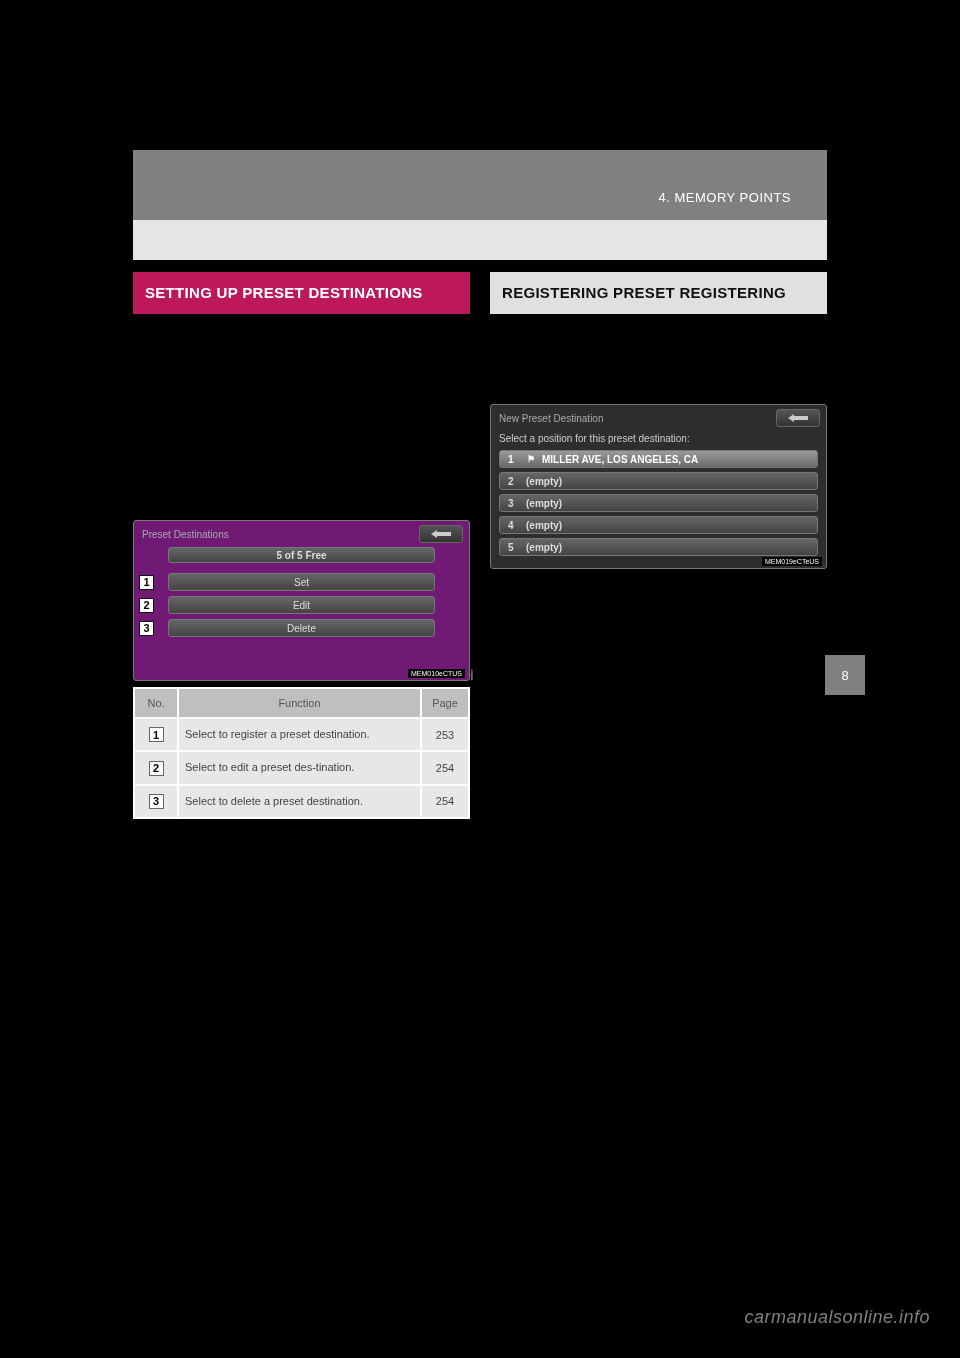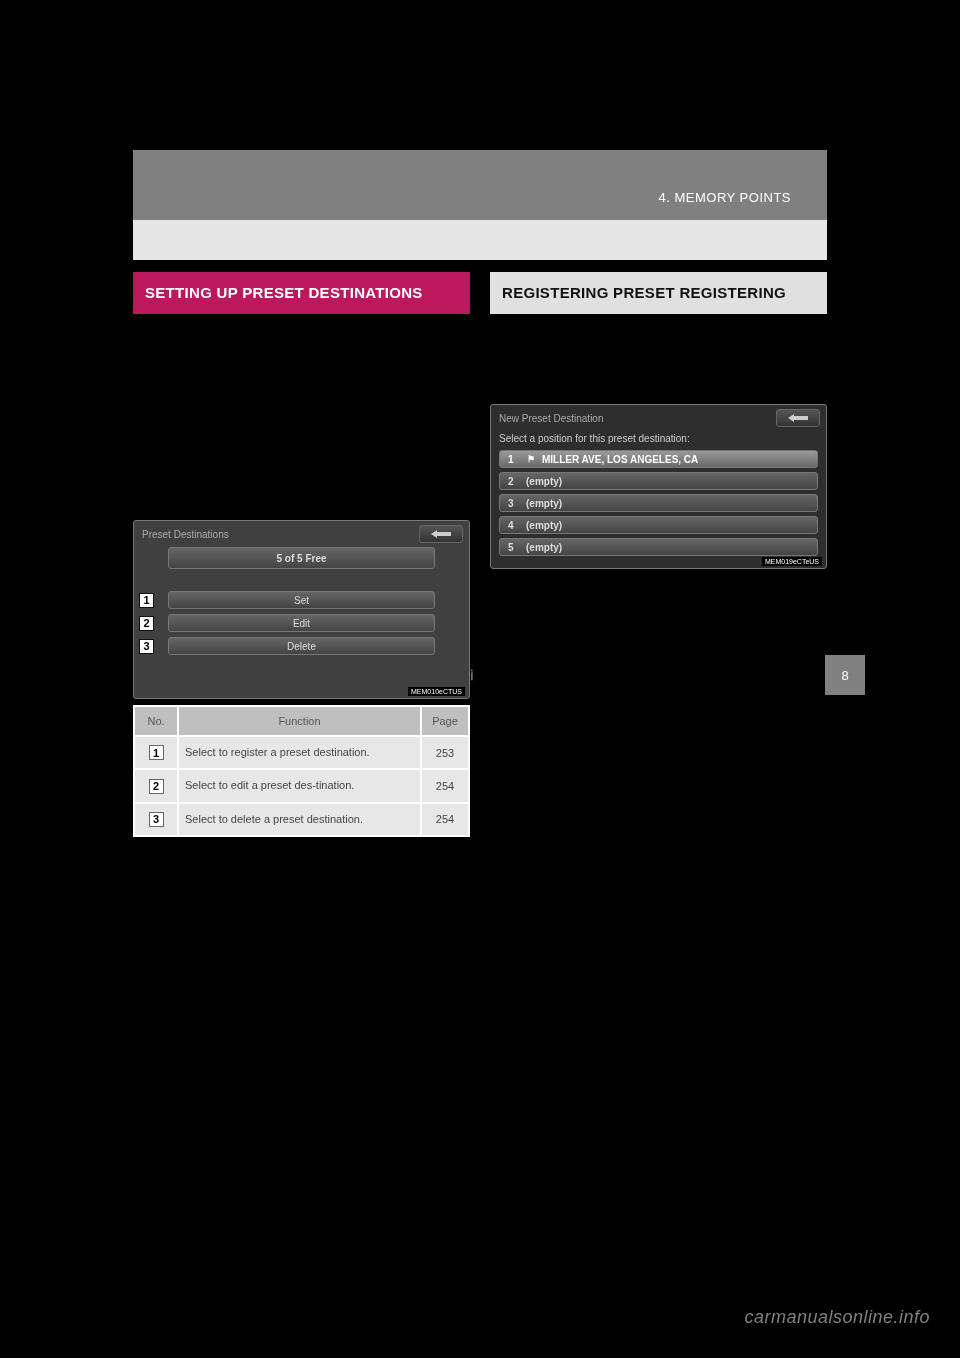--- a/index.html
+++ b/index.html
@@ -66,21 +66,21 @@
     display: flex;
     align-items: center;
     line-height: 1.3;
     letter-spacing: 0.3px;
   }
 
   .spacer-160 { height: 206px; }
 
   
   .screenshot {
-    background: #404040;
+    background: #701a75;
     border: 1px solid #777;
     border-radius: 3px;
     padding-bottom: 12px;
     position: relative;
   }
   .ss-titlebar {
     display: flex;
     align-items: center;
     justify-content: space-between;
     padding: 4px 6px 4px 8px;
@@ -94,22 +94,22 @@
     height: 18px;
     border-radius: 3px;
     border: 1px solid #666;
     background: linear-gradient(#555, #333);
     display: flex;
     align-items: center;
     justify-content: center;
   }
   .ss-back svg { display: block; }
   .ss-freebar {
-    margin: 0 34px 22px;
-    height: 22px;
+    margin: 0 34px 10px;
+    height: 16px;
     border-radius: 3px;
     background: linear-gradient(#666, #444);
     border: 1px solid #777;
     color: #ddd;
     font-size: 10px;
     font-weight: bold;
     display: flex;
     align-items: center;
     justify-content: center;
   }

